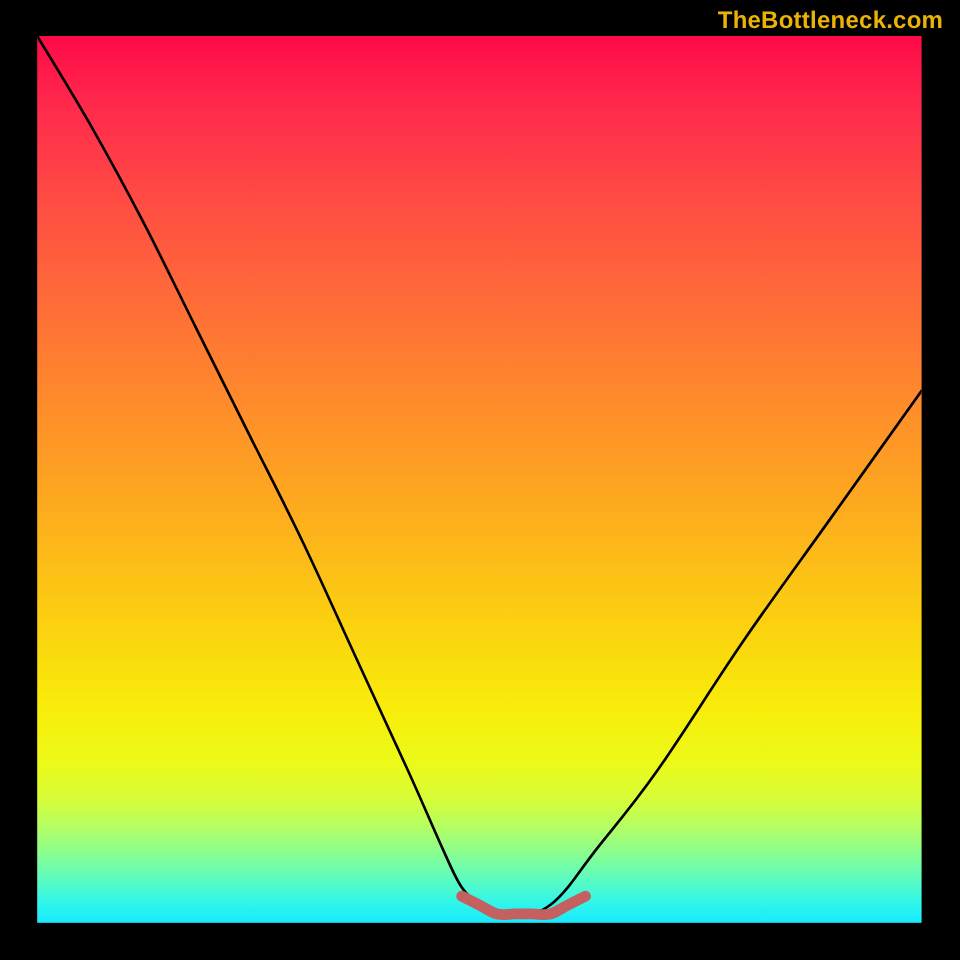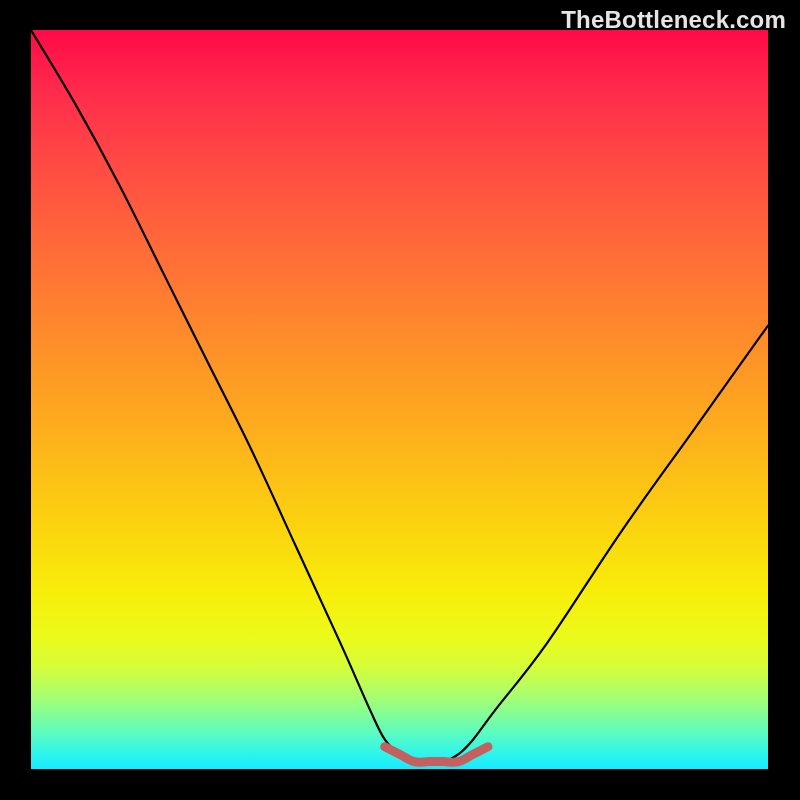--- a/index.html
+++ b/index.html
@@ -46,23 +46,23 @@
     left: 0;
     top: 0;
     width: 737px;
     height: 739px;
   }
   .watermark {
     position: absolute;
     top: 6px;
     right: 14px;
     font-family: Arial, Helvetica, sans-serif;
-    font-size: 24px;
+    font-size: 20px;
     font-weight: 600;
-    color: #e5e5e5;
+    color: #eab308;
     letter-spacing: 0.2px;
   }
 </style>
 </head>
 <body>
 
 <div class="frame">
   <div class="watermark">TheBottleneck.com</div>
   <div class="plot-area">
     <svg class="curve-svg" viewBox="0 0 737 739" preserveAspectRatio="none">

